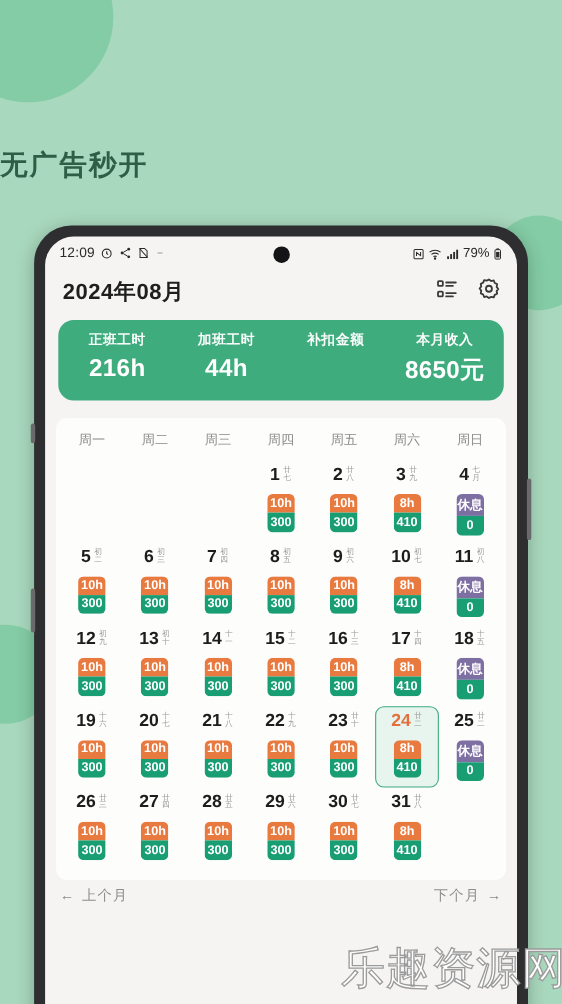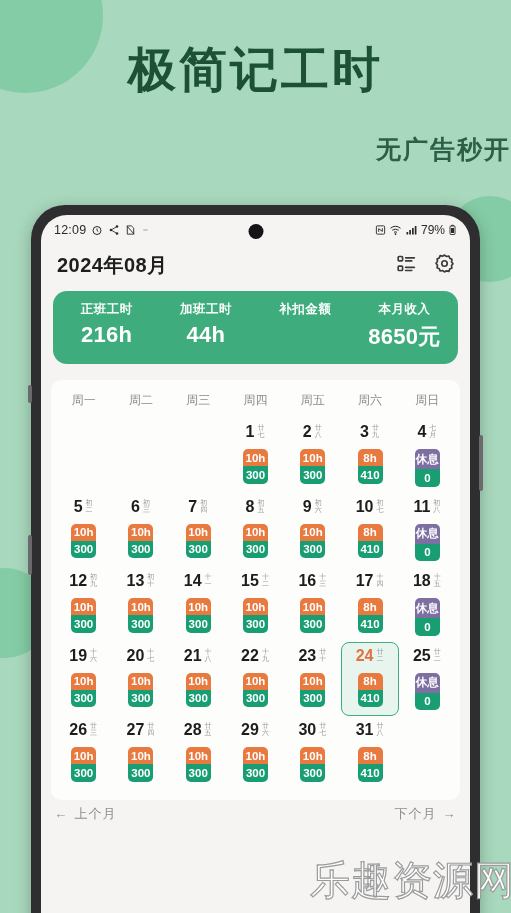--- a/index.html
+++ b/index.html
@@ -22,21 +22,21 @@
 
   
   .promo-title {
     position: absolute; left: 0; right: 0; top: 38px;
     text-align: center;
     font-size: 48px; font-weight: 700; letter-spacing: 3px;
     color: #1d5136;
   }
   .promo-sub {
     position: absolute; left: 0; right: 0; top: 133px;
-    text-align: right;
+    text-align: left;
     font-size: 25px; font-weight: 600; letter-spacing: 2px;
     color: #2c5f46;
   }
 
   
   #phone {
     position: absolute; left: 31px; top: 205px;
     width: 449px; height: 760px;
     background: #2e2e30;
     border-radius: 34px 34px 0 0;
@@ -66,21 +66,21 @@
     background: #141416; z-index: 5;
   }
 
   
   #statusbar {
     display: flex; align-items: center;
     height: 30px; padding: 0 13px;
     font-size: 12.5px; color: #2a2a2a;
   }
   #statusbar .left { display: flex; align-items: center; gap: 5px; }
-  #statusbar .right { margin-left: auto; display: flex; align-items: center; gap: 3px; }
+  #statusbar .right { margin-left: auto; display: flex; align-items: flex-end; gap: 3px; }
   .sb-time { font-size: 12.5px; letter-spacing: .2px; }
   .sb-ico { display: inline-flex; align-items: center; }
   .sb-pct { font-size: 12px; }
 
   
   #appbar {
     display: flex; align-items: center;
     height: 40px; padding: 0 15px 0 16px;
   }
   #appbar .title { font-size: 20px; font-weight: 600; color: #1e1e1e; letter-spacing: .5px; }
@@ -156,21 +156,20 @@
 </style>
 </head>
 <body>
 
 <div id="app">
 
   <div class="blob" id="blob-tl"></div>
   <div class="blob" id="blob-r"></div>
   <div class="blob" id="blob-l"></div>
 
-  <div class="promo-title">极简记工时</div>
   <div class="promo-sub">无广告秒开</div>
 
   <div id="phone">
     <div class="side-btn-r"></div>
     <div id="screen">
       <div class="notch-cam"></div>
 
       <div id="statusbar">
         <div class="left">
           <span class="sb-time">12:09</span>

